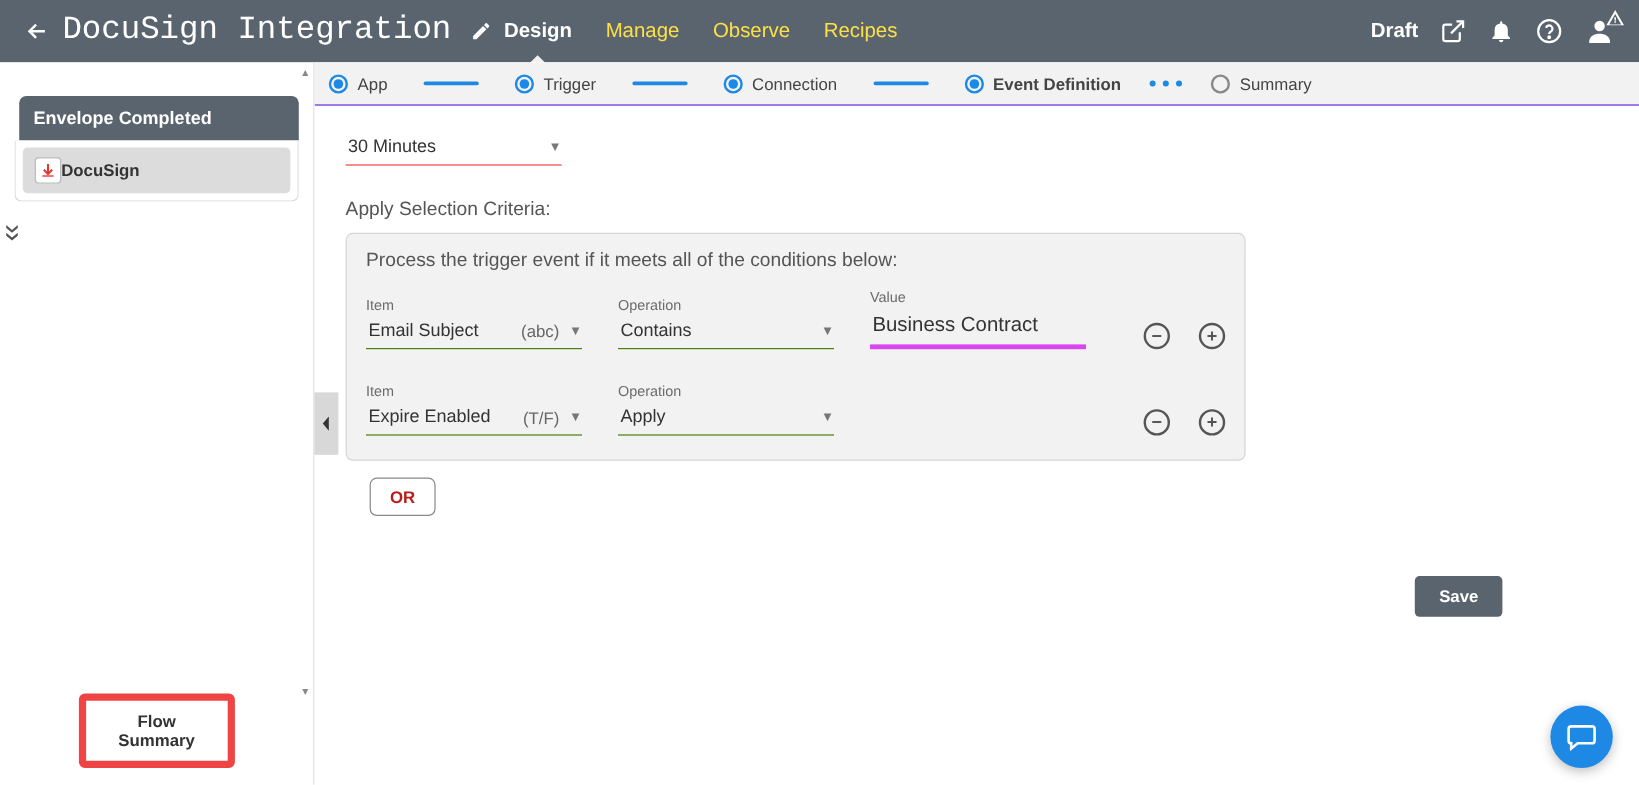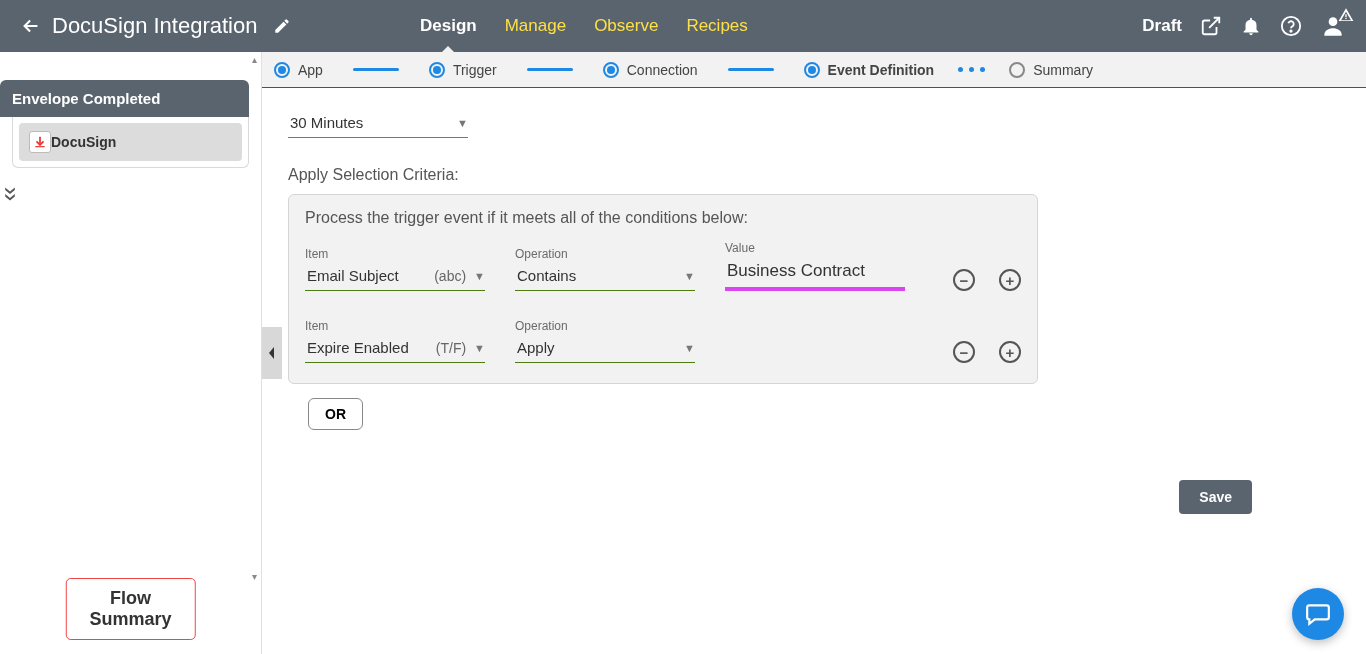--- a/index.html
+++ b/index.html
@@ -15,21 +15,21 @@
     position: relative;
   }
   .header .left {
     display: flex;
     align-items: center;
     padding-left: 20px;
     gap: 10px;
     flex: 0 0 420px;
   }
   .header .back-arrow { cursor: pointer; display:flex; align-items:center;}
-  .header .title { font-size: 22px; font-weight: 400; }
+  .header .title { font-size: 27px; font-weight: 400; font-family: Liberation Mono, monospace; }
   .header .edit-icon { cursor: pointer; display:flex; align-items:center; margin-left:6px;}
   .header .tabs {
     display: flex;
     gap: 28px;
     align-items: center;
     height: 100%;
   }
   .header .tab {
     font-size: 17px;
     color: #fde047;
@@ -86,21 +86,21 @@
   .sidebar-scrollarrow-up {
     position:absolute; top:2px; left:50%; transform:translateX(-50%);
     color:#888; font-size:10px;
     right:4px; left:auto; transform:none;
   }
   .sidebar-scrollarrow-down {
     position:absolute; bottom:72px; right:4px;
     color:#888; font-size:10px;
   }
   .panel-header {
-    margin: 28px 12px 0 0;
+    margin: 28px 12px 0 16px;
     background: #5a646e;
     color: #fff;
     font-size: 15px;
     font-weight: 600;
     padding: 10px 12px;
     border-radius: 6px 6px 0 0;
   }
   .panel-body {
     margin: 0 12px;
     background: #fff;
@@ -130,24 +130,24 @@
     margin-top: 18px;
     cursor: pointer;
     color: #555;
   }
   .flow-summary-btn {
     position: absolute;
     bottom: 14px;
     left: 50%;
     transform: translateX(-50%);
     padding: 9px 18px;
-    border: 1px solid #ef4444;
+    border: 6px solid #ef4444;
     border-radius: 5px;
     background: #fff;
-    font-size: 18px;
+    font-size: 14px;
     font-weight: 600;
     color: #333;
     cursor: pointer;
   }
 
   
   .collapse-handle {
     position: absolute;
     left: 262px;
     top: 50%;
@@ -311,21 +311,21 @@
   }
 
   .or-btn {
     margin-top: 14px;
     padding: 7px 16px;
     border: 1px solid #888;
     border-radius: 6px;
     background: #fff;
     font-size: 14px;
     font-weight: 600;
-    color: #000000;
+    color: #b91c1c;
     cursor: pointer;
     margin-left: 20px;
   }
 
   .save-btn {
     position: absolute;
     right: 114px;
     bottom: 140px;
     padding: 9px 20px;
     background: #5a646e;

